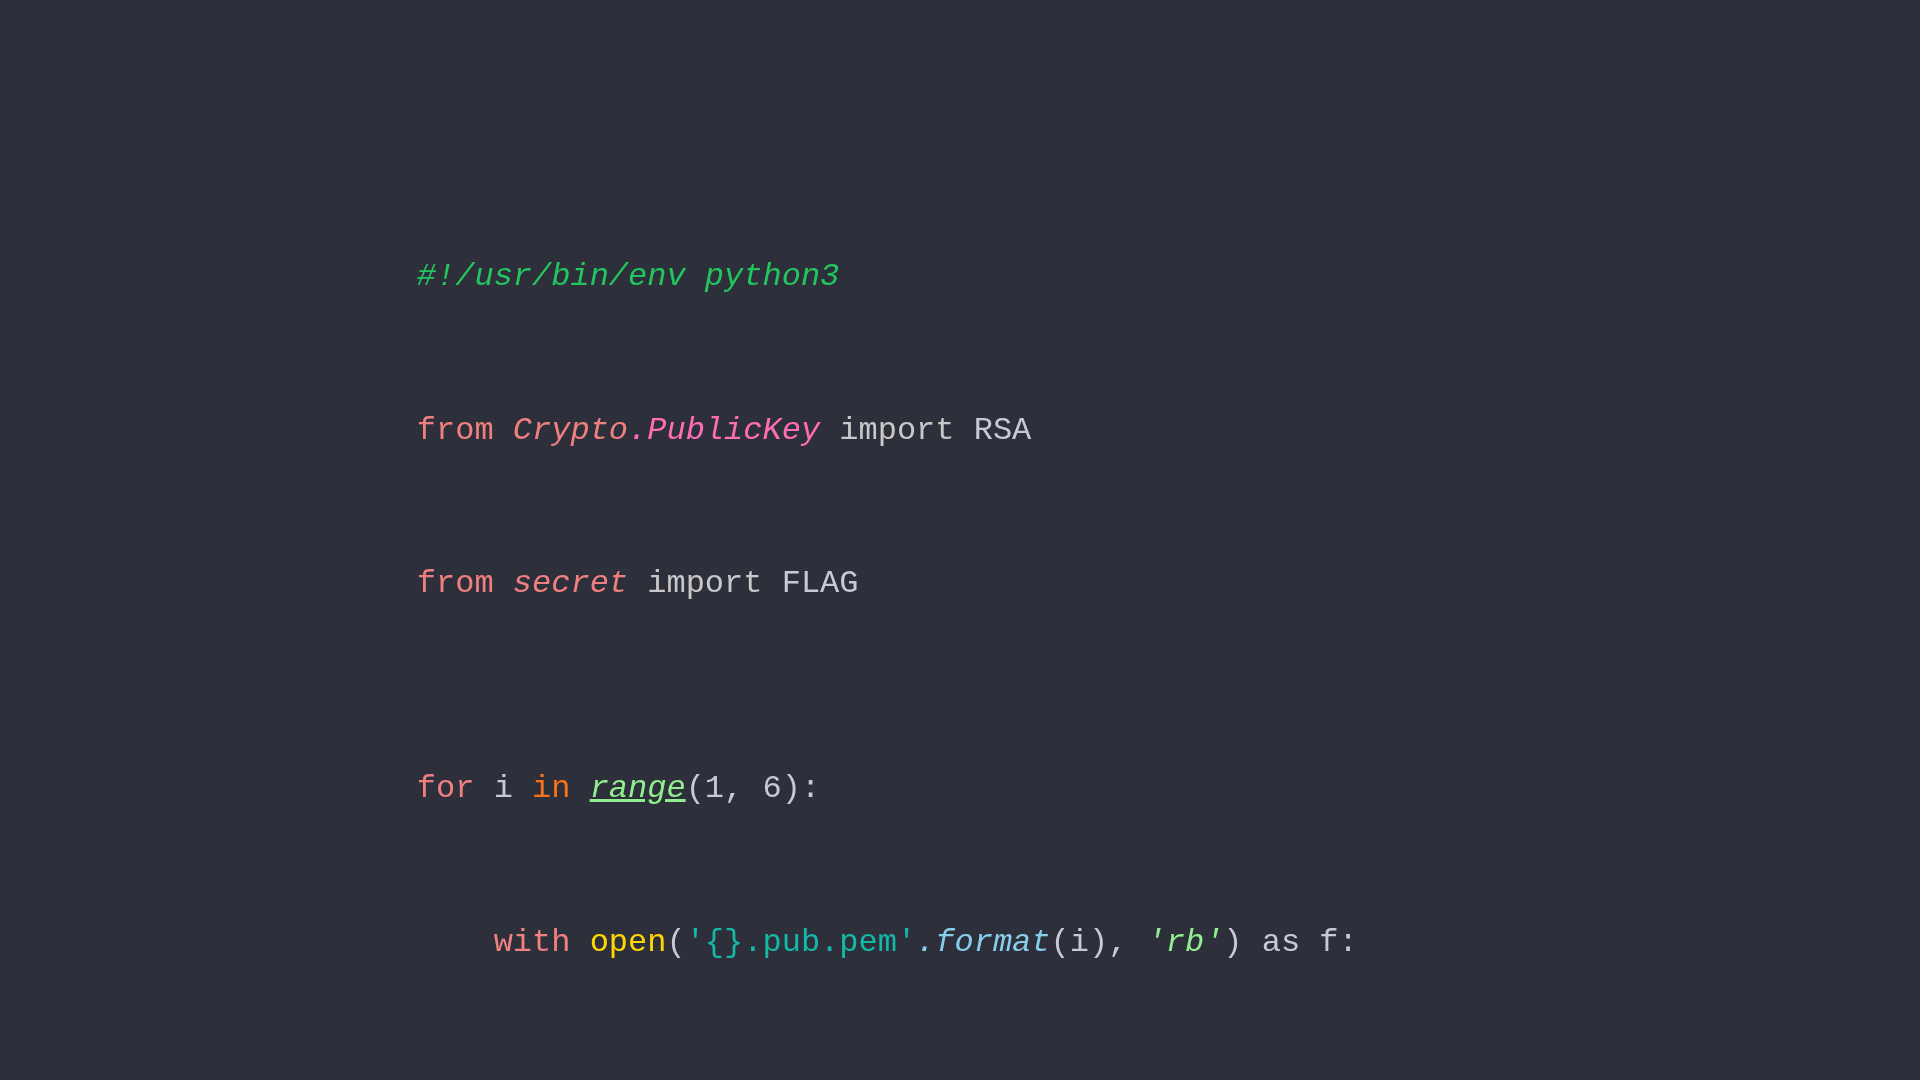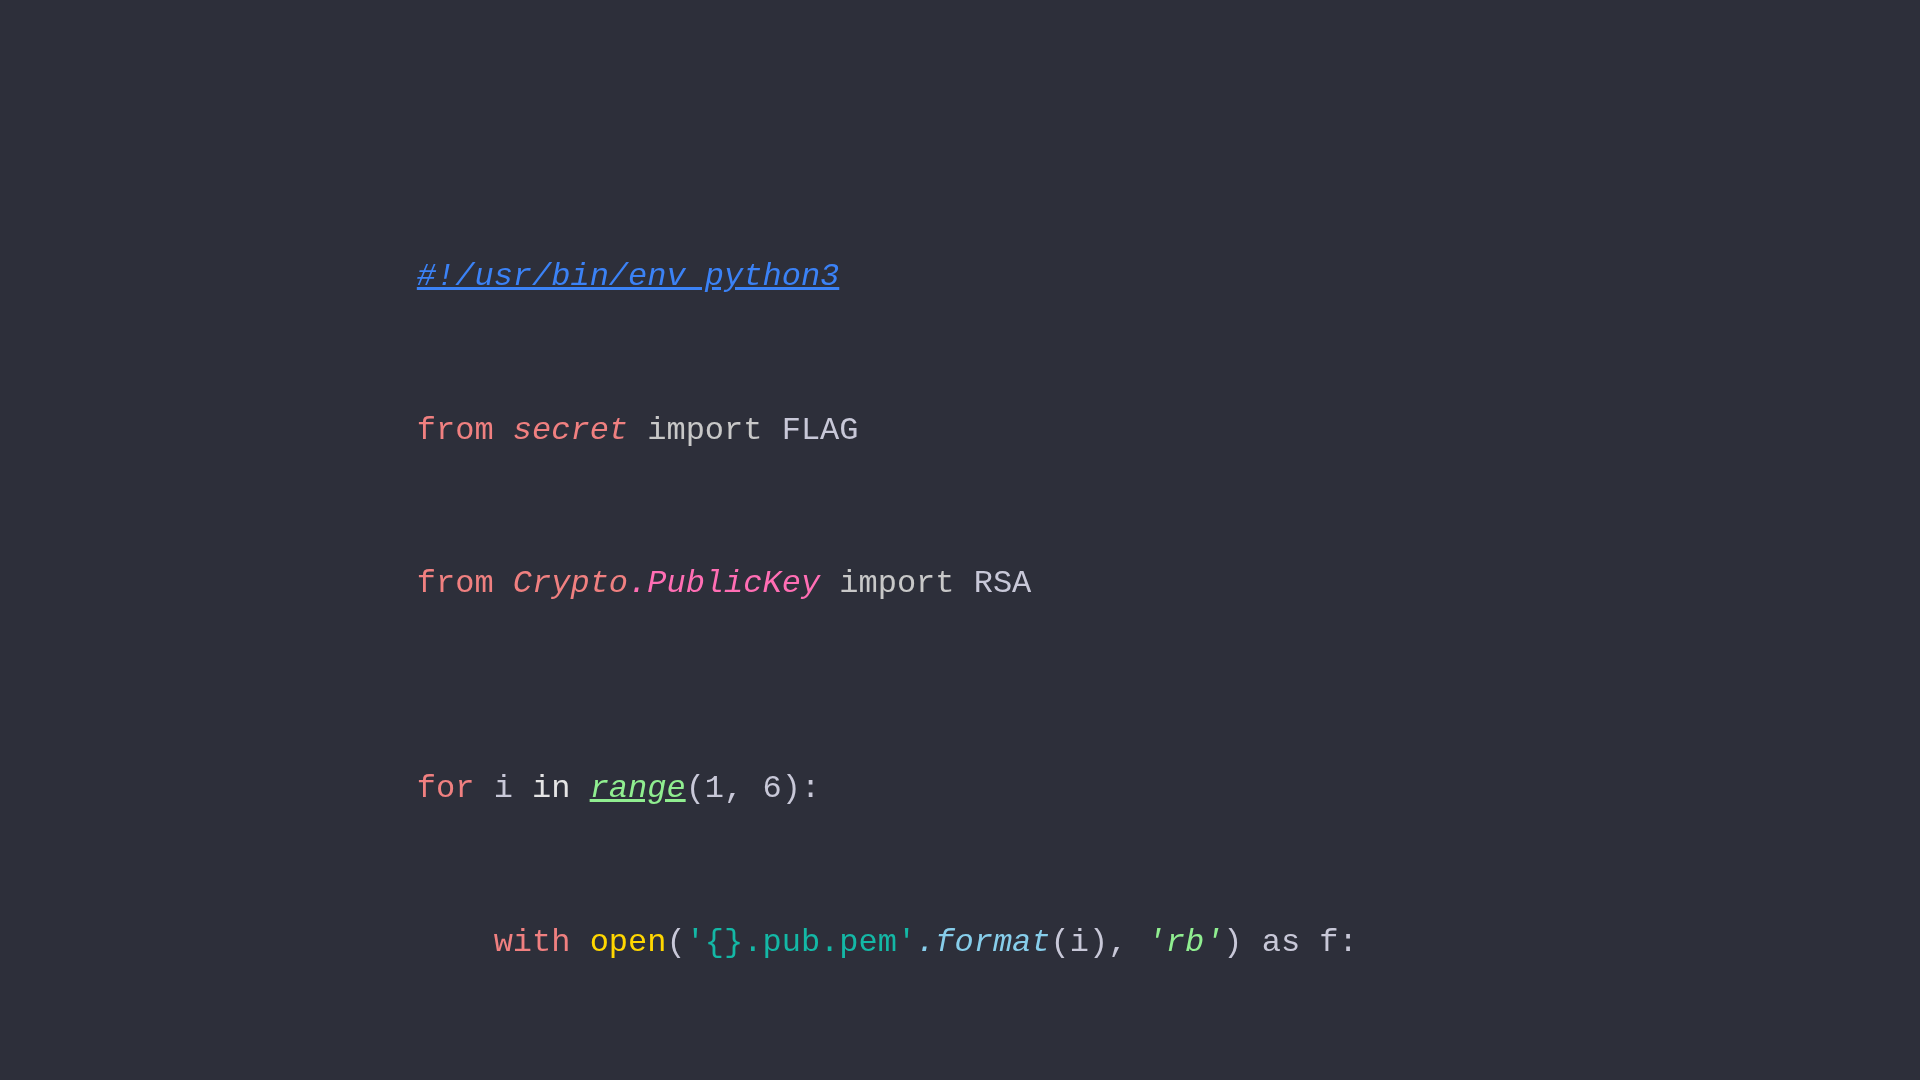--- a/index.html
+++ b/index.html
@@ -32,32 +32,32 @@
       white-space: pre;
       display: block;
     }
 
     .empty-line {
       display: block;
       height: 1.6em;
     }
 
     
-    .comment { color: #3b82f6; font-style: italic; text-decoration: underline; }
+    .comment { color: #22c55e; font-style: italic; }
     .keyword-from { color: #f08080; }
     .keyword-import { color: #c8c8c8; }
     .module-crypto { color: #f08080; font-style: italic; }
     .module-publickey { color: #ff6eb4; font-style: italic; }
     .class-rsa { color: #c8c8d8; }
     .module-secret { color: #f08080; font-style: italic; }
     .class-flag { color: #c8c8d8; }
 
     .keyword-for { color: #f08080; margin-top: 40px; }
     .var-i { color: #c8c8d8; }
-    .keyword-in { color: #e5e5e5; }
+    .keyword-in { color: #f97316; }
     .func-range { color: #90ee90; font-style: italic; text-decoration: underline; }
     .num { color: #c8c8d8; }
     .colon { color: #c8c8d8; }
 
     .keyword-with { color: #f08080; margin-top: 12px; }
     .func-open { color: #ffd700; margin-top: 24px; }
     .string { color: #14b8a6; }
     .paren { color: #c8c8d8; }
     .string-mode-rb { color: #90ee90; font-style: italic; }
     .keyword-as { color: #c8c8d8; margin-top: 26px; }
@@ -72,25 +72,25 @@
 </head>
 <body>
 
 <div class="code-container">
 
   <span class="line">
     <span class="comment">#!/usr/bin/env python3</span>
   </span>
 
   <span class="line">
-    <span class="keyword-from">from</span><span class="space"> </span><span class="module-secret">secret</span><span class="space"> </span><span class="keyword-import">import</span><span class="space"> </span><span class="class-flag">FLAG</span>
+    <span class="keyword-from">from</span><span class="space"> </span><span class="module-crypto">Crypto</span><span style="color:#ff6eb4;font-style:italic">.</span><span class="module-publickey">PublicKey</span><span class="space"> </span><span class="keyword-import">import</span><span class="space"> </span><span class="class-rsa">RSA</span>
   </span>
 
   <span class="line">
-    <span class="keyword-from">from</span><span class="space"> </span><span class="module-crypto">Crypto</span><span style="color:#ff6eb4;font-style:italic">.</span><span class="module-publickey">PublicKey</span><span class="space"> </span><span class="keyword-import">import</span><span class="space"> </span><span class="class-rsa">RSA</span>
+    <span class="keyword-from">from</span><span class="space"> </span><span class="module-secret">secret</span><span class="space"> </span><span class="keyword-import">import</span><span class="space"> </span><span class="class-flag">FLAG</span>
   </span>
 
   <span class="empty-line"></span>
 
   <span class="line">
     <span class="keyword-for">for</span><span class="space"> </span><span class="var-i">i</span><span class="space"> </span><span class="keyword-in">in</span><span class="space"> </span><span class="func-range">range</span><span class="paren">(</span><span class="num">1</span><span class="comma">,</span><span class="space"> </span><span class="num">6</span><span class="paren">)</span><span class="colon">:</span>
   </span>
 
   <span class="line">
     <span class="space">    </span><span class="keyword-with">with</span><span class="space"> </span><span class="func-open">open</span><span class="paren">(</span><span class="string">'{}.pub.pem'</span><span style="color:#87ceeb;font-style:italic">.format</span><span class="paren">(</span><span class="var-i">i</span><span class="paren">)</span><span class="comma">,</span><span class="space"> </span><span class="string-mode-rb">'rb'</span><span class="paren">)</span><span class="space"> </span><span class="keyword-as">as</span><span class="space"> </span><span class="var-f">f:</span>

